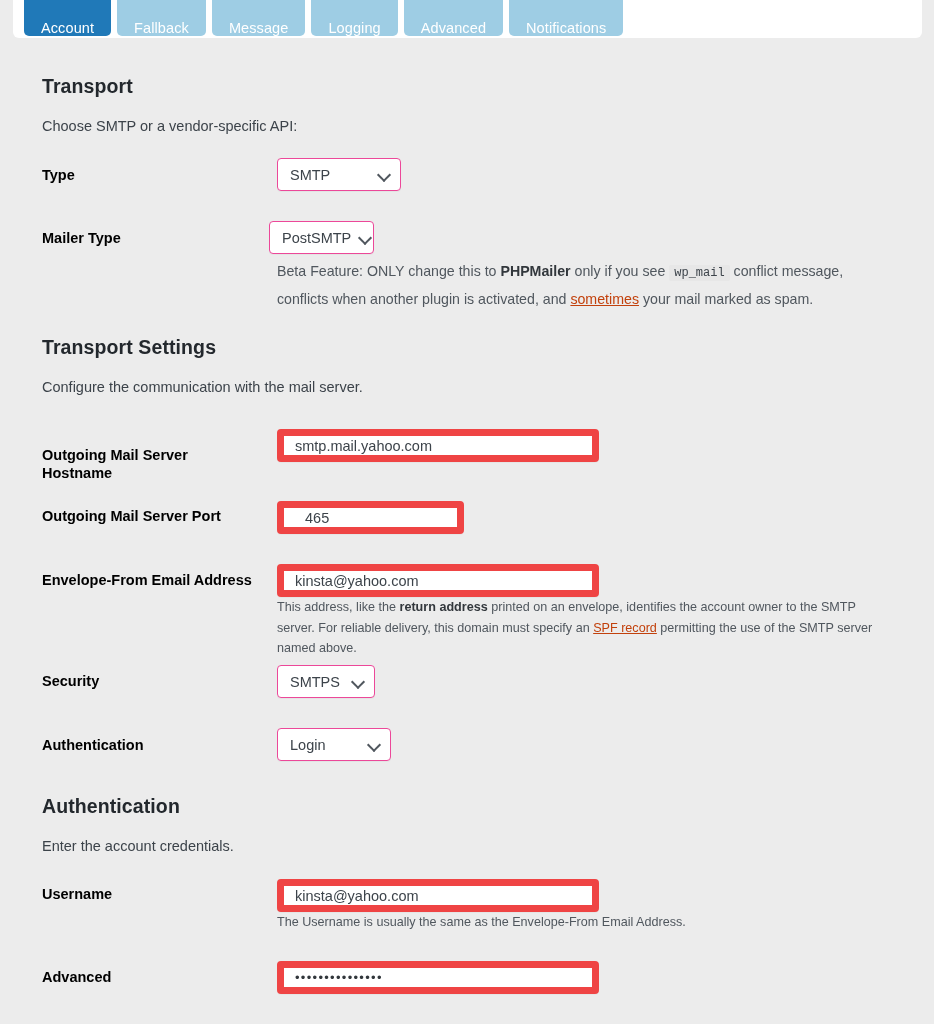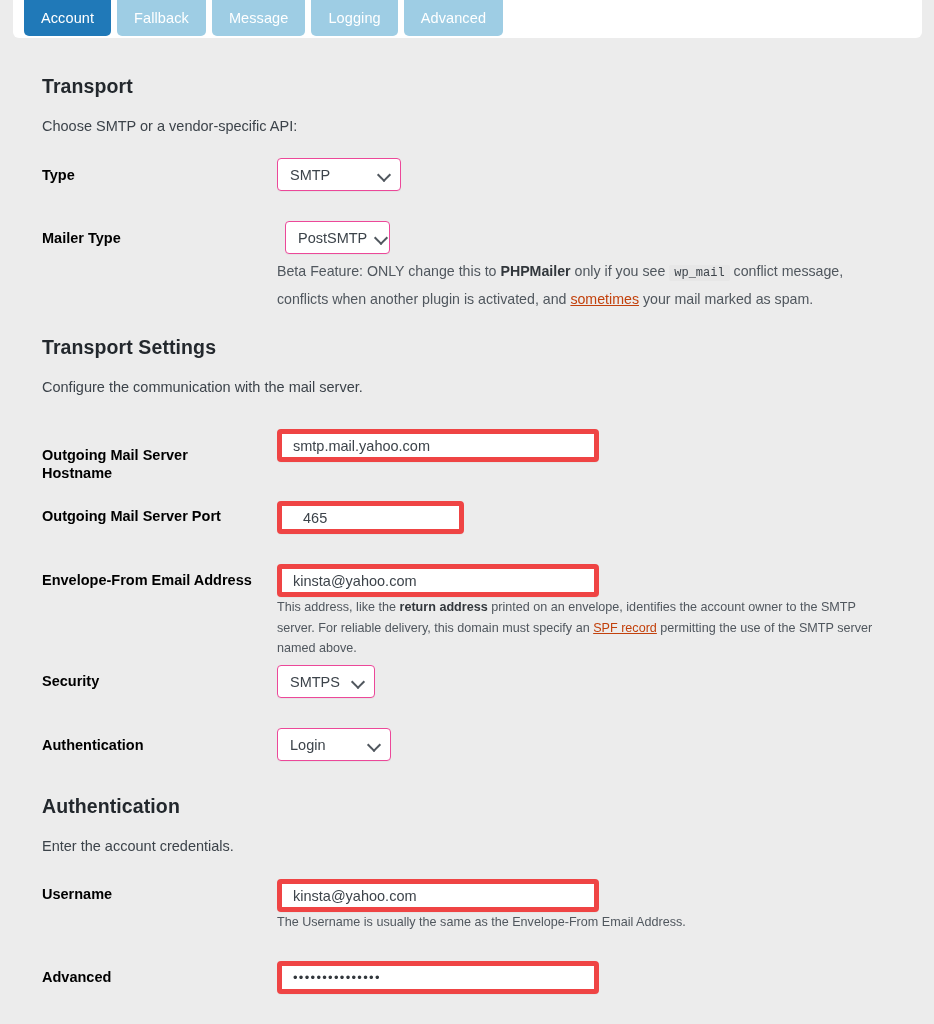--- a/index.html
+++ b/index.html
@@ -33,21 +33,21 @@
     left: 11px;
     top: 0;
     display: flex;
     align-items: flex-start;
     gap: 6px;
   }
   .tab {
     height: 36px;
     padding: 0 17px;
     display: flex;
-    align-items: center;
+    align-items: flex-end;
     justify-content: center;
     font-size: 14.5px;
     color: #ffffff;
     background: #9ecde4;
     border-bottom-left-radius: 5px;
     border-bottom-right-radius: 5px;
     white-space: nowrap;
     cursor: pointer;
     user-select: none;
     letter-spacing: 0.1px;
@@ -114,21 +114,21 @@
     border-right: 2px solid #50575e;
     border-bottom: 2px solid #50575e;
     transform: rotate(45deg);
   }
 
   
   .inp {
     position: absolute;
     height: 31px;
     background: #ffffff;
-    border: 5px solid #ef4444;
+    border: 7px solid #ef4444;
     border-radius: 4px;
     display: flex;
     align-items: center;
     padding: 0 11px;
     font-size: 14.5px;
     color: #3c434a;
     box-shadow: 0 1px 1px rgba(0,0,0,0.03);
   }
   .inp.tall { height: 33px; }
   .pwdots {
@@ -174,36 +174,39 @@
       </div>
     <div class="tab">
         <span>Message</span>
       </div>
     <div class="tab">
         <span>Logging</span>
       </div>
     <div class="tab">
         <span>Advanced</span>
       </div>
+    <div class="tab">
+        <span>Notifications</span>
+      </div>
   </div>
 </div>
 
 <div class="content">
 
   <div class="section-title" style="position:absolute;left:42px;top:37px;">Transport</div>
   <div class="section-desc" style="position:absolute;left:42px;top:80px;">Choose SMTP or a vendor-specific API:</div>
 
   <div class="lbl" style="top:128px;">Type</div>
   <div class="sel" style="left:277px;top:120px;width:124px;">
     <span class="selval">SMTP</span>
     <span class="chev"></span>
   </div>
 
   <div class="lbl" style="top:191px;">Mailer Type</div>
-  <div class="sel" style="left:285px;top:183px;width:105px;">
+  <div class="sel" style="left:269px;top:183px;width:105px;">
     <span class="selval">PostSMTP</span>
     <span class="chev"></span>
   </div>
   <div class="help big" style="top:220px;width:600px;"><span>Beta Feature: ONLY change this to </span><b>PHPMailer</b><span> only if you see </span><code class="wp">wp_mail</code><span> conflict message, conflicts when another plugin is activated, and </span><a href="#">sometimes</a><span> your mail marked as spam.</span></div>
 
   <div class="section-title" style="position:absolute;left:42px;top:298px;">Transport Settings</div>
   <div class="section-desc" style="position:absolute;left:42px;top:341px;">Configure the communication with the mail server.</div>
 
   <div class="lbl" style="top:408px;width:200px;">Outgoing Mail Server Hostname</div>
   <div class="inp tall" style="left:277px;top:391px;width:322px;">

